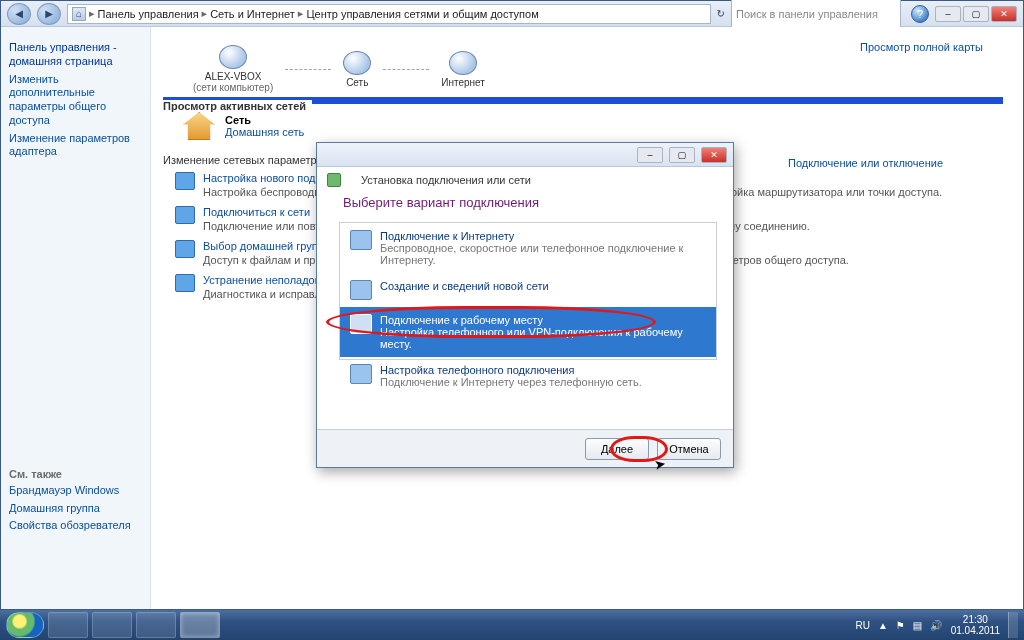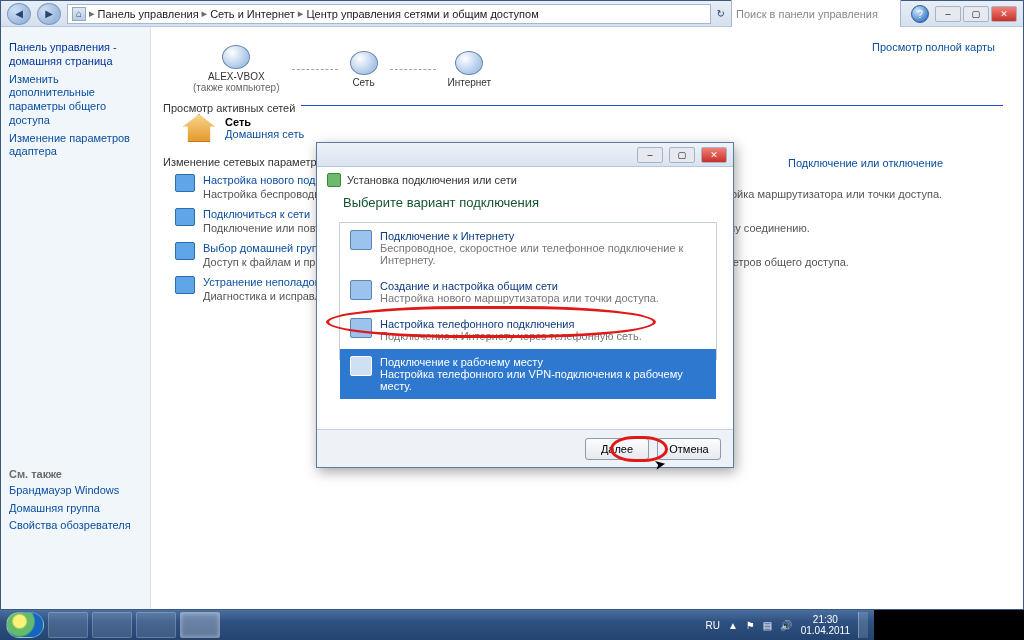--- a/index.html
+++ b/index.html
@@ -44,23 +44,23 @@
 .sidebar .section-title { color:#003399; margin-bottom:4px; }
 .sidebar a { color:#0a4ea0; display:block; margin:4px 0; text-decoration:none; line-height:1.25; }
 .sidebar .seealso { position:absolute; bottom:72px; left:8px; width:140px; }
 .sidebar .seealso .hd { color:#6a6a6a; margin-bottom:4px;font-weight:bold; }
 
 .main { flex:1; background:#fff; padding: 12px 20px 12px 12px; font-size:11px; position:relative;}
 .main h1 { font-size: 13px; font-weight:normal; color:#003399; margin-bottom:10px;}
 .map-row { display:flex; align-items:center; gap: 12px; margin: 6px 0 2px 30px;}
 .map-row .node { text-align:center; font-size:10px; color:#333; }
 .map-row .line { width:46px; height:0; border-top:1px dashed #9aa; }
-.map-right { position:absolute; top:14px; right:28px; color:#0a4ea0; font-size:11px;}
+.map-right { position:absolute; top:14px; right:40px; color:#0a4ea0; font-size:11px;}
 .subhdr { font-size:11px; color:#333; margin-top:4px; margin-bottom:2px;}
-.subhdr-line { position:relative; border-top:1px solid #1d4ed8; margin-top:12px; }
+.subhdr-line { position:relative; border-top:7px solid #1d4ed8; margin-top:4px;font-weight:bold; }
 .subhdr-line .lbl { position:absolute; top:-8px; left:0; background:#fff; padding-right:6px; }
 .net-row { display:flex; align-items:center; gap:10px; margin:8px 0 4px 20px;}
 .net-row .house { width:32px; height:28px; background: linear-gradient(#f7d488,#e59a30); border:1px solid #c47a14; clip-path: polygon(50% 0, 100% 45%, 85% 45%, 85% 100%, 15% 100%, 15% 45%, 0 45%);}
 .net-row .txt b { font-weight:bold; color:#000; }
 .net-row .txt a { color:#0a4ea0; display:block; text-decoration:none;}
 .right-link { position:absolute; color:#0a4ea0; right:80px; top:130px; font-size:11px;}
 .params h2 { font-size:11px; font-weight:normal; color:#333; margin:14px 0 6px 0;}
 .param-item { display:flex; gap:8px; margin:6px 0 8px 12px; }
 .param-item .ico { width:20px; height:18px; background:#5fa6e8; border:1px solid #2f6ca8; border-radius:2px; flex:none;}
 .param-item a { color:#0a4ea0; text-decoration:none; }
@@ -70,23 +70,23 @@
 .wizard {
   position:absolute; left:316px; top:142px; width:418px; height:326px;
   background:#fff; border:1px solid #5b7aa0; box-shadow: 2px 4px 12px rgba(0,0,0,.35);
   font-size:11px;
 }
 .wizard .wbar {
   height:24px; background: linear-gradient(#eef3fa,#d9e3f0);
   display:flex; align-items:center; padding:0 6px; gap:6px; border-bottom:1px solid #b8c7de;
 }
 .wizard .wbar .spacer { flex:1; }
-.wizard .wtitle-row { display:flex; align-items:center; gap:6px; padding:6px 10px 2px 10px; color:#333;}
+.wizard .wtitle-row { display:flex; align-items:center; gap:20px; padding:6px 10px 2px 10px; color:#333;}
 .wizard .wheader {
-  font-size:13px; color:#14532d; padding: 6px 3px 8px 26px;
+  font-size:13px; color:#701a75; padding: 6px 3px 8px 26px;
 }
 .wizard .list {
   margin: 4px 16px 0 22px; border:1px solid #c8cfd9; height:138px;
 }
 .wizard .opt { display:flex; gap:8px; padding:7px 10px; align-items:flex-start;}
 .wizard .opt .oico { width:22px; height:20px; background:#9cc2ee; border:1px solid #5a86b4; border-radius:2px; flex:none;}
 .wizard .opt .otxt b { color:#0b3a80; font-weight:normal; }
 .wizard .opt .otxt span { color:#777; display:block; }
 .wizard .opt.selected { background:#2f78d0; }
 .wizard .opt.selected b, .wizard .opt.selected span { color:#fff; }
@@ -104,21 +104,21 @@
 .ring {
   position:absolute; border:3px solid #e01818; border-radius: 50% / 60%;
   pointer-events:none;
 }
 .ring.r1 { left:326px; top:306px; width:330px; height:32px; }
 .ring.r2 { left:610px; top:436px; width:58px; height:26px; }
 .cursor { position:absolute; left:654px; top:456px; font-size:14px; color:#000; transform: rotate(-10deg);}
 
 
 .taskbar {
-  position:absolute; bottom:0; left:0; width:874px; height:30px;
+  position:absolute; bottom:0; left:0; width:1024px; height:30px;
   background: linear-gradient(#4b6f9e 0%, #2e5182 40%, #23446f 100%);
   display:flex; align-items:center; padding:0 6px; gap:4px;
 }
 .start {
   width:38px; height:26px; border-radius:13px;
   background: radial-gradient(circle at 35% 35%, #fff176 0 6px, #66bb6a 8px 14px, #1565c0 16px);
   border:1px solid rgba(255,255,255,.3);
 }
 .tbtn { width:40px; height:26px; background:rgba(255,255,255,.12); border:1px solid rgba(255,255,255,.2); border-radius:2px;}
 .tbtn.active { background:rgba(255,255,255,.28); box-shadow:inset 0 0 4px rgba(255,255,255,.4);}
@@ -178,21 +178,21 @@
       </div>
     </div>
 
     <div class="main">
       <a class="map-right">Просмотр полной карты</a>
 
       <div class="map-row">
         <div class="node">
           <div class="node-circ"></div>
           <div>ALEX-VBOX</div>
-          <div style="color:#666">(также компьютер)</div>
+          <div style="color:#666">(сети компьютер)</div>
         </div>
         <div class="line"></div>
         <div class="node">
           <div class="node-circ"></div>
           <div>Сеть</div>
         </div>
         <div class="line"></div>
         <div class="node">
           <div class="node-circ"></div>
           <div>Интернет</div>
@@ -265,36 +265,35 @@
     <div class="opt">
       <div class="oico"></div>
       <div class="otxt">
         <b>Подключение к Интернету</b>
         <span>Беспроводное, скоростное или телефонное подключение к Интернету.</span>
       </div>
     </div>
     <div class="opt">
       <div class="oico"></div>
       <div class="otxt">
-        <b>Создание и настройка общим сети</b>
-        <span>Настройка нового маршрутизатора или точки доступа.</span>
+        <b>Создание и сведений новой сети</b>
+      </div>
+    </div>
+    <div class="opt selected">
+      <div class="oico" style="background:#cfe0f5;border-color:#fff;"></div>
+      <div class="otxt">
+        <b>Подключение к рабочему месту</b>
+        <span>Настройка телефонного или VPN-подключения к рабочему месту.</span>
       </div>
     </div>
     <div class="opt">
       <div class="oico"></div>
       <div class="otxt">
         <b>Настройка телефонного подключения</b>
         <span>Подключение к Интернету через телефонную сеть.</span>
-      </div>
-    </div>
-    <div class="opt selected">
-      <div class="oico" style="background:#cfe0f5;border-color:#fff;"></div>
-      <div class="otxt">
-        <b>Подключение к рабочему месту</b>
-        <span>Настройка телефонного или VPN-подключения к рабочему месту.</span>
       </div>
     </div>
   </div>
 
   <div class="btnrow">
     <button>Далее</button>
     <button>Отмена</button>
   </div>
 </div>
 

